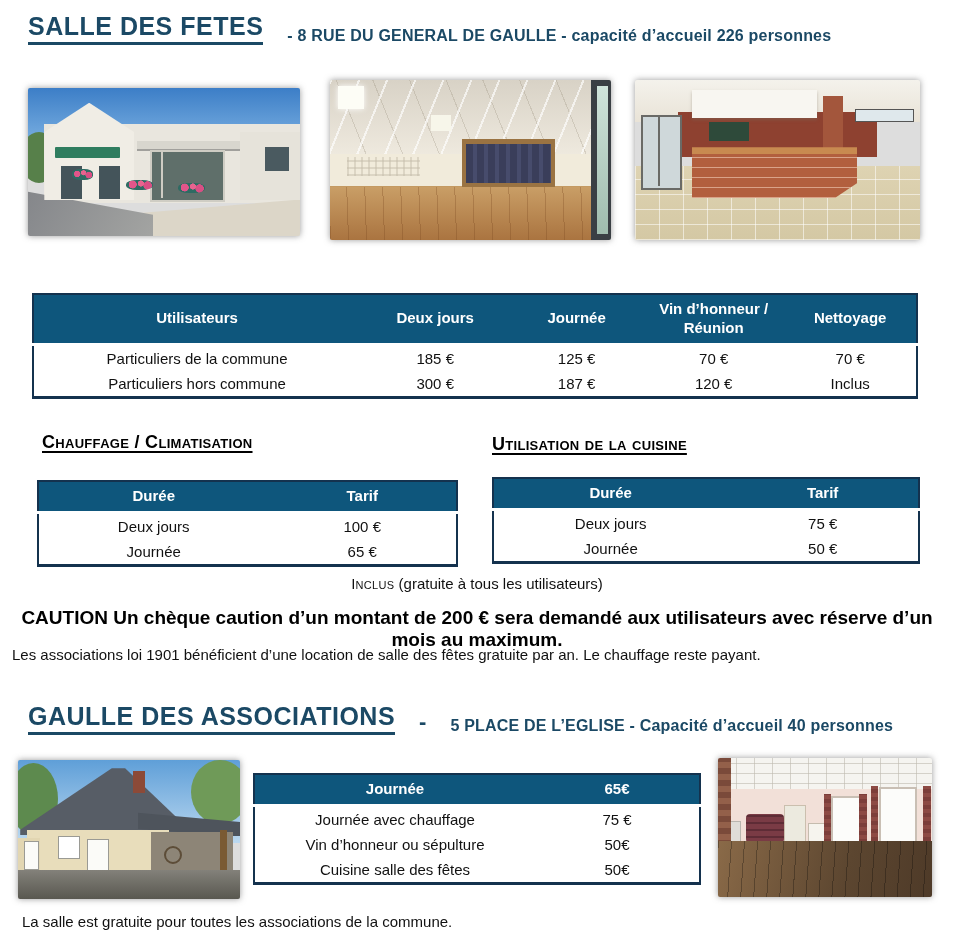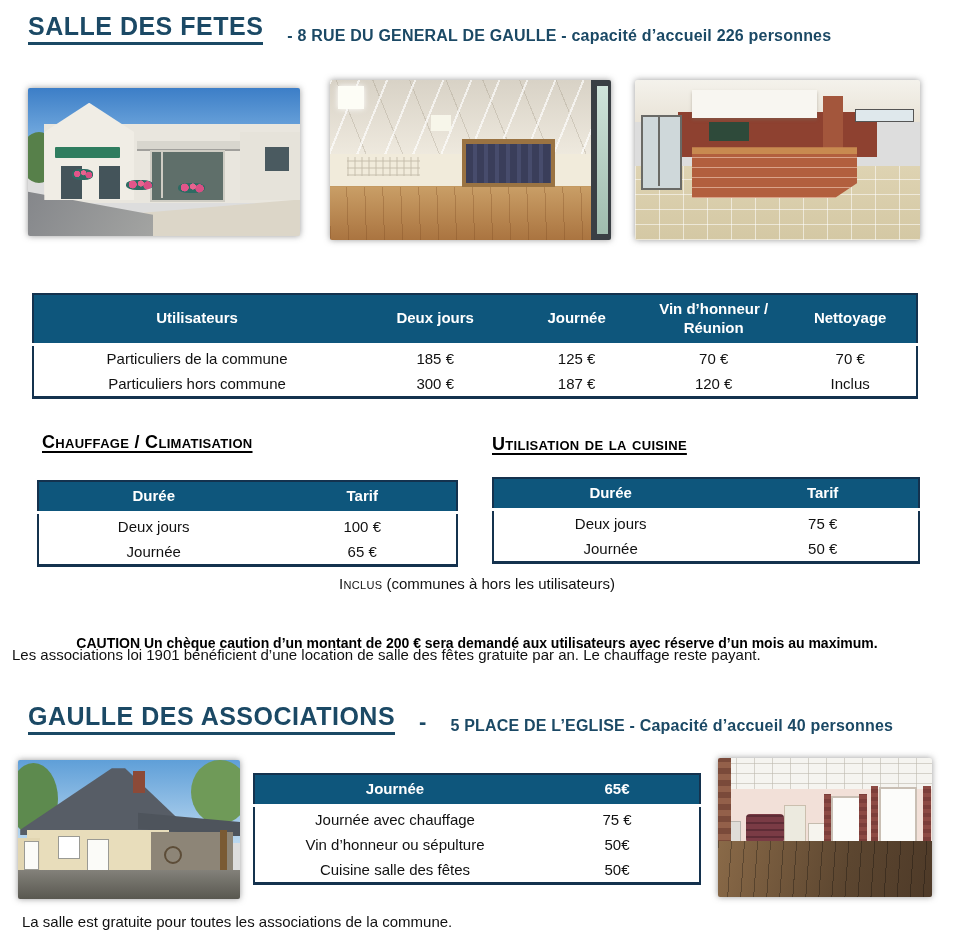--- a/index.html
+++ b/index.html
@@ -21,21 +21,21 @@
              padding:5px 4px;text-align:center;border-bottom:3px solid #ffffff;line-height:1.25;}
   .ptable td{font-size:15px;padding:4px 4px;text-align:center;color:#111;background:#fff;}
   .ptable tbody tr:first-child td{border-top:1px solid #8fb3c9;}
 
   .subhead{position:absolute;font-size:18px;font-weight:700;color:#000;
            font-variant:small-caps;text-decoration:underline;text-decoration-thickness:2px;text-underline-offset:3px;letter-spacing:.3px;}
 
   
   .center-note{position:absolute;width:100%;text-align:center;font-size:15px;color:#111;}
   .smallcaps{font-variant:small-caps;letter-spacing:.3px;}
-  .caution{position:absolute;width:100%;text-align:center;font-size:14px;font-weight:700;color:#000;margin-top:28px;}
+  .caution{position:absolute;width:100%;text-align:center;font-size:19px;font-weight:700;color:#000;}
   .left-note{position:absolute;font-size:15px;color:#111;}
 
   
   .photo{position:absolute;overflow:hidden;box-shadow:0 0 6px rgba(70,70,70,.55);border-radius:2px;background:#ddd;}
   .photo *{position:absolute;}
 
   
   .p1-sky{inset:0 0 50% 0;background:linear-gradient(180deg,#3c7ec7,#8fc0ea);}
   .p1-tree{left:-3%;top:30%;width:14%;height:34%;background:#57804a;border-radius:50%;}
   .p1-building{left:6%;top:24%;right:0;bottom:22%;background:#e9e6de;}
@@ -284,21 +284,21 @@
         <tr>
           <td>Journée</td>
           <td>50 €</td>
         </tr>
       </tbody>
     </table>
   </div>
 
   <div class="center-note" style="top:575px;">
     <span class="smallcaps">Inclus</span>
-    <span>(communes à hors les utilisateurs)</span>
+    <span>(gratuite à tous les utilisateurs)</span>
   </div>
 
   <div class="caution" style="top:607px;">CAUTION Un chèque caution d’un montant de 200 € sera demandé aux utilisateurs avec réserve d’un mois au maximum.</div>
 
   <div class="left-note" style="left:12px;top:646px;">Les associations loi 1901 bénéficient d’une location de salle des fêtes gratuite par an. Le chauffage reste payant.</div>
 
   <div class="sec-title-row" style="left:28px;top:702px;">
     <span class="sec-title">GAULLE DES ASSOCIATIONS</span>
     <span class="sec-dash">-</span>
     <span class="sec-address">5 PLACE DE L’EGLISE - Capacité d’accueil 40 personnes</span>

